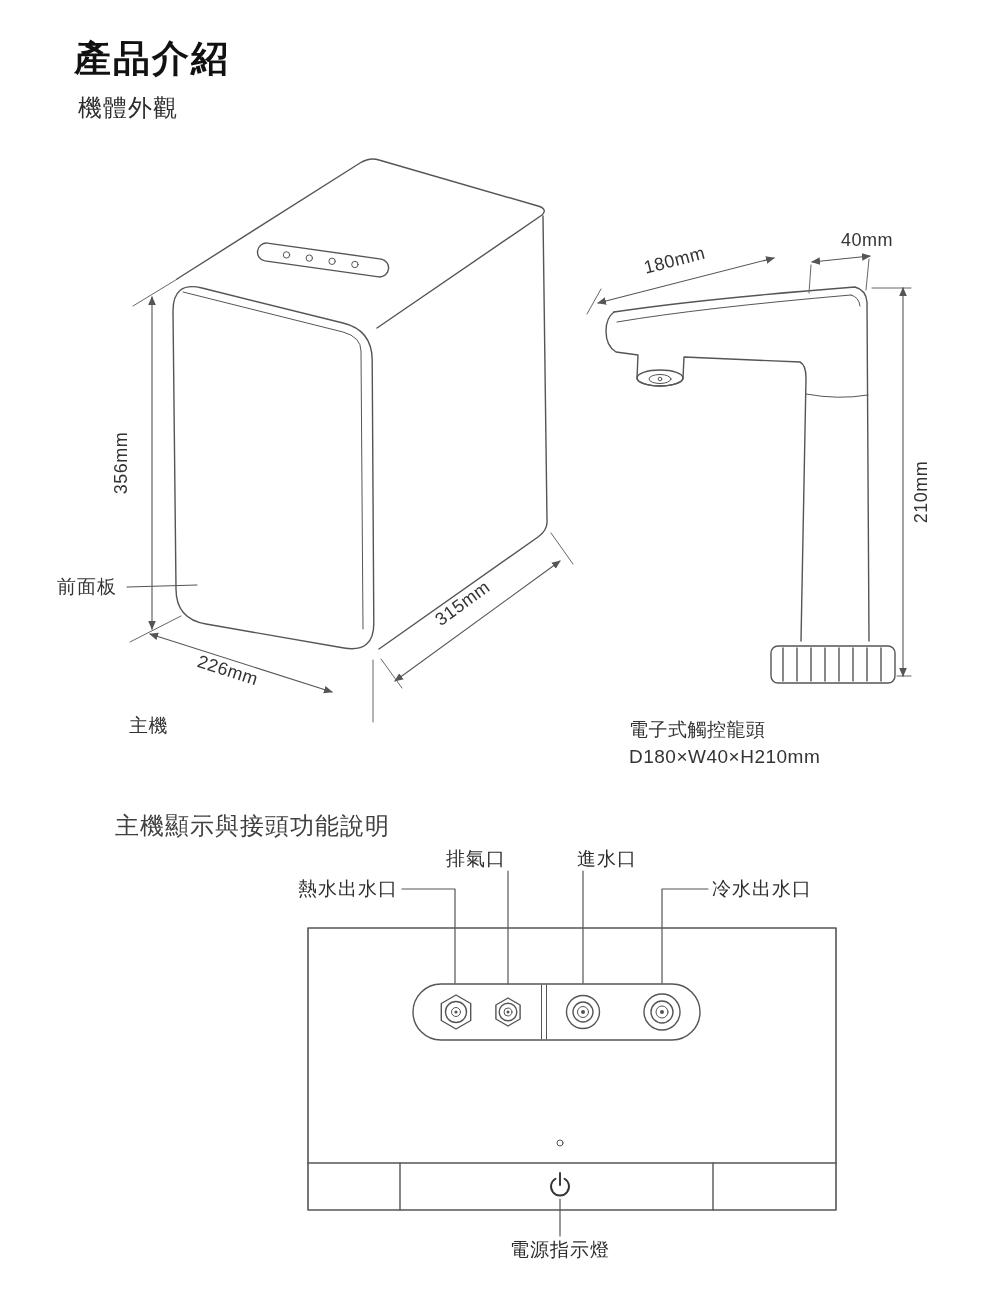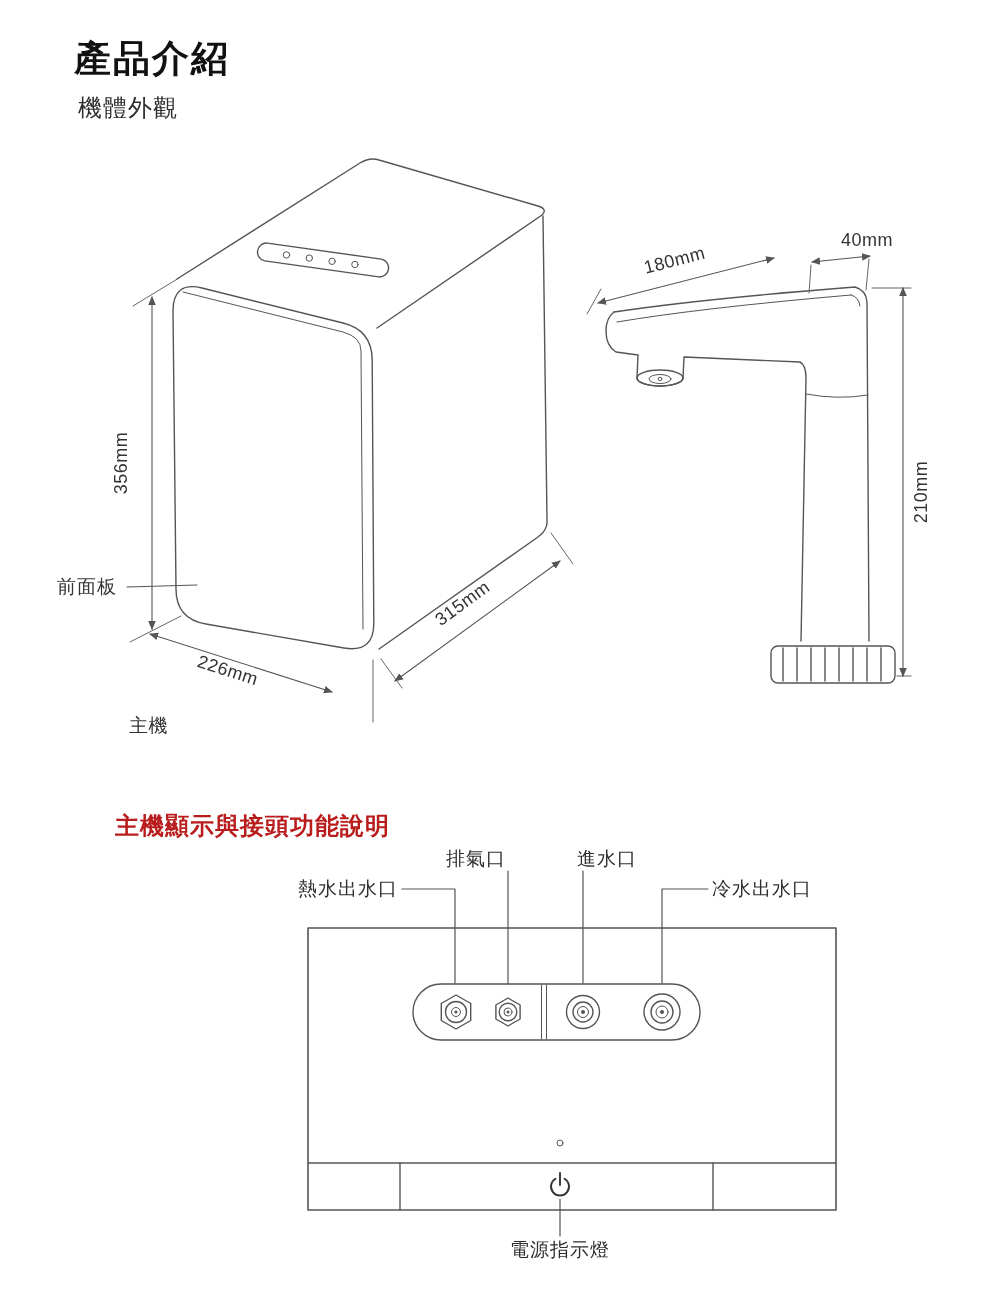--- a/index.html
+++ b/index.html
@@ -5,21 +5,21 @@
   html,body { margin:0; padding:0; background:#ffffff; }
   .page {
     position:relative; width:996px; height:1294px; background:#ffffff;
     font-family:"Liberation Sans","DejaVu Sans",sans-serif; color:#333;
     overflow:hidden;
   }
   .abs { position:absolute; margin:0; }
   h1.title { left:74px; top:34px; font-size:37px; font-weight:700; color:#111; letter-spacing:2px; }
   h2.subheading { font-size:24px; font-weight:400; color:#2e2e2e; letter-spacing:1px; }
   h2.appearance-heading { left:78px; top:92px; }
-  h2.ports-heading { left:115px; top:810px; font-weight:700; color:#b91c1c; }
+  h2.ports-heading { left:115px; top:810px; font-weight:400; color:#404040; }
   .caption { font-size:19px; line-height:27px; color:#333; letter-spacing:0.5px;margin-left:17px; }
   .caption-main { left:112px; top:712px; }
   .caption-faucet { left:612px; top:716px; }
   svg.fig { position:absolute; overflow:visible; }
   .fig-main-unit { left:40px; top:130px; }
   .fig-faucet { left:580px; top:215px; }
   .fig-backpanel { left:280px; top:840px; }
   .draw path, .draw line, .draw rect, .draw circle, .draw ellipse, .draw polygon, .draw polyline {
     fill:none; stroke:#555; stroke-width:1.4; stroke-linecap:round; stroke-linejoin:round;
   }
@@ -121,20 +121,24 @@
       <line class="dim" x1="903" y1="288" x2="903" y2="676" marker-start="url(#ah2)" marker-end="url(#ah2)"></line>
     </g>
     <text class="dim-label" x="676" y="266" text-anchor="middle" transform="rotate(-14.5 676 266)">180mm</text>
     <text class="dim-label" x="867" y="246" text-anchor="middle">40mm</text>
     <text class="dim-label" x="927" y="492" text-anchor="middle" transform="rotate(-90 927 492)">210mm</text>
   </svg>
 
   <div class="abs caption caption-main">
     <div>主機</div>
   </div>
+  <div class="abs caption caption-faucet">
+    <div>電子式觸控龍頭</div>
+    <div>D180×W40×H210mm</div>
+  </div>
 
   <h2 class="abs subheading ports-heading">主機顯示與接頭功能說明</h2>
 
   <svg class="fig fig-backpanel" width="580" height="430" viewBox="280 840 580 430">
     <g class="draw">
 
       <rect class="bold-rect" x="308" y="928" width="528" height="282"></rect>
       <line x1="308" y1="1163" x2="836" y2="1163"></line>
       <line x1="400" y1="1163" x2="400" y2="1210"></line>
       <line x1="713" y1="1163" x2="713" y2="1210"></line>

